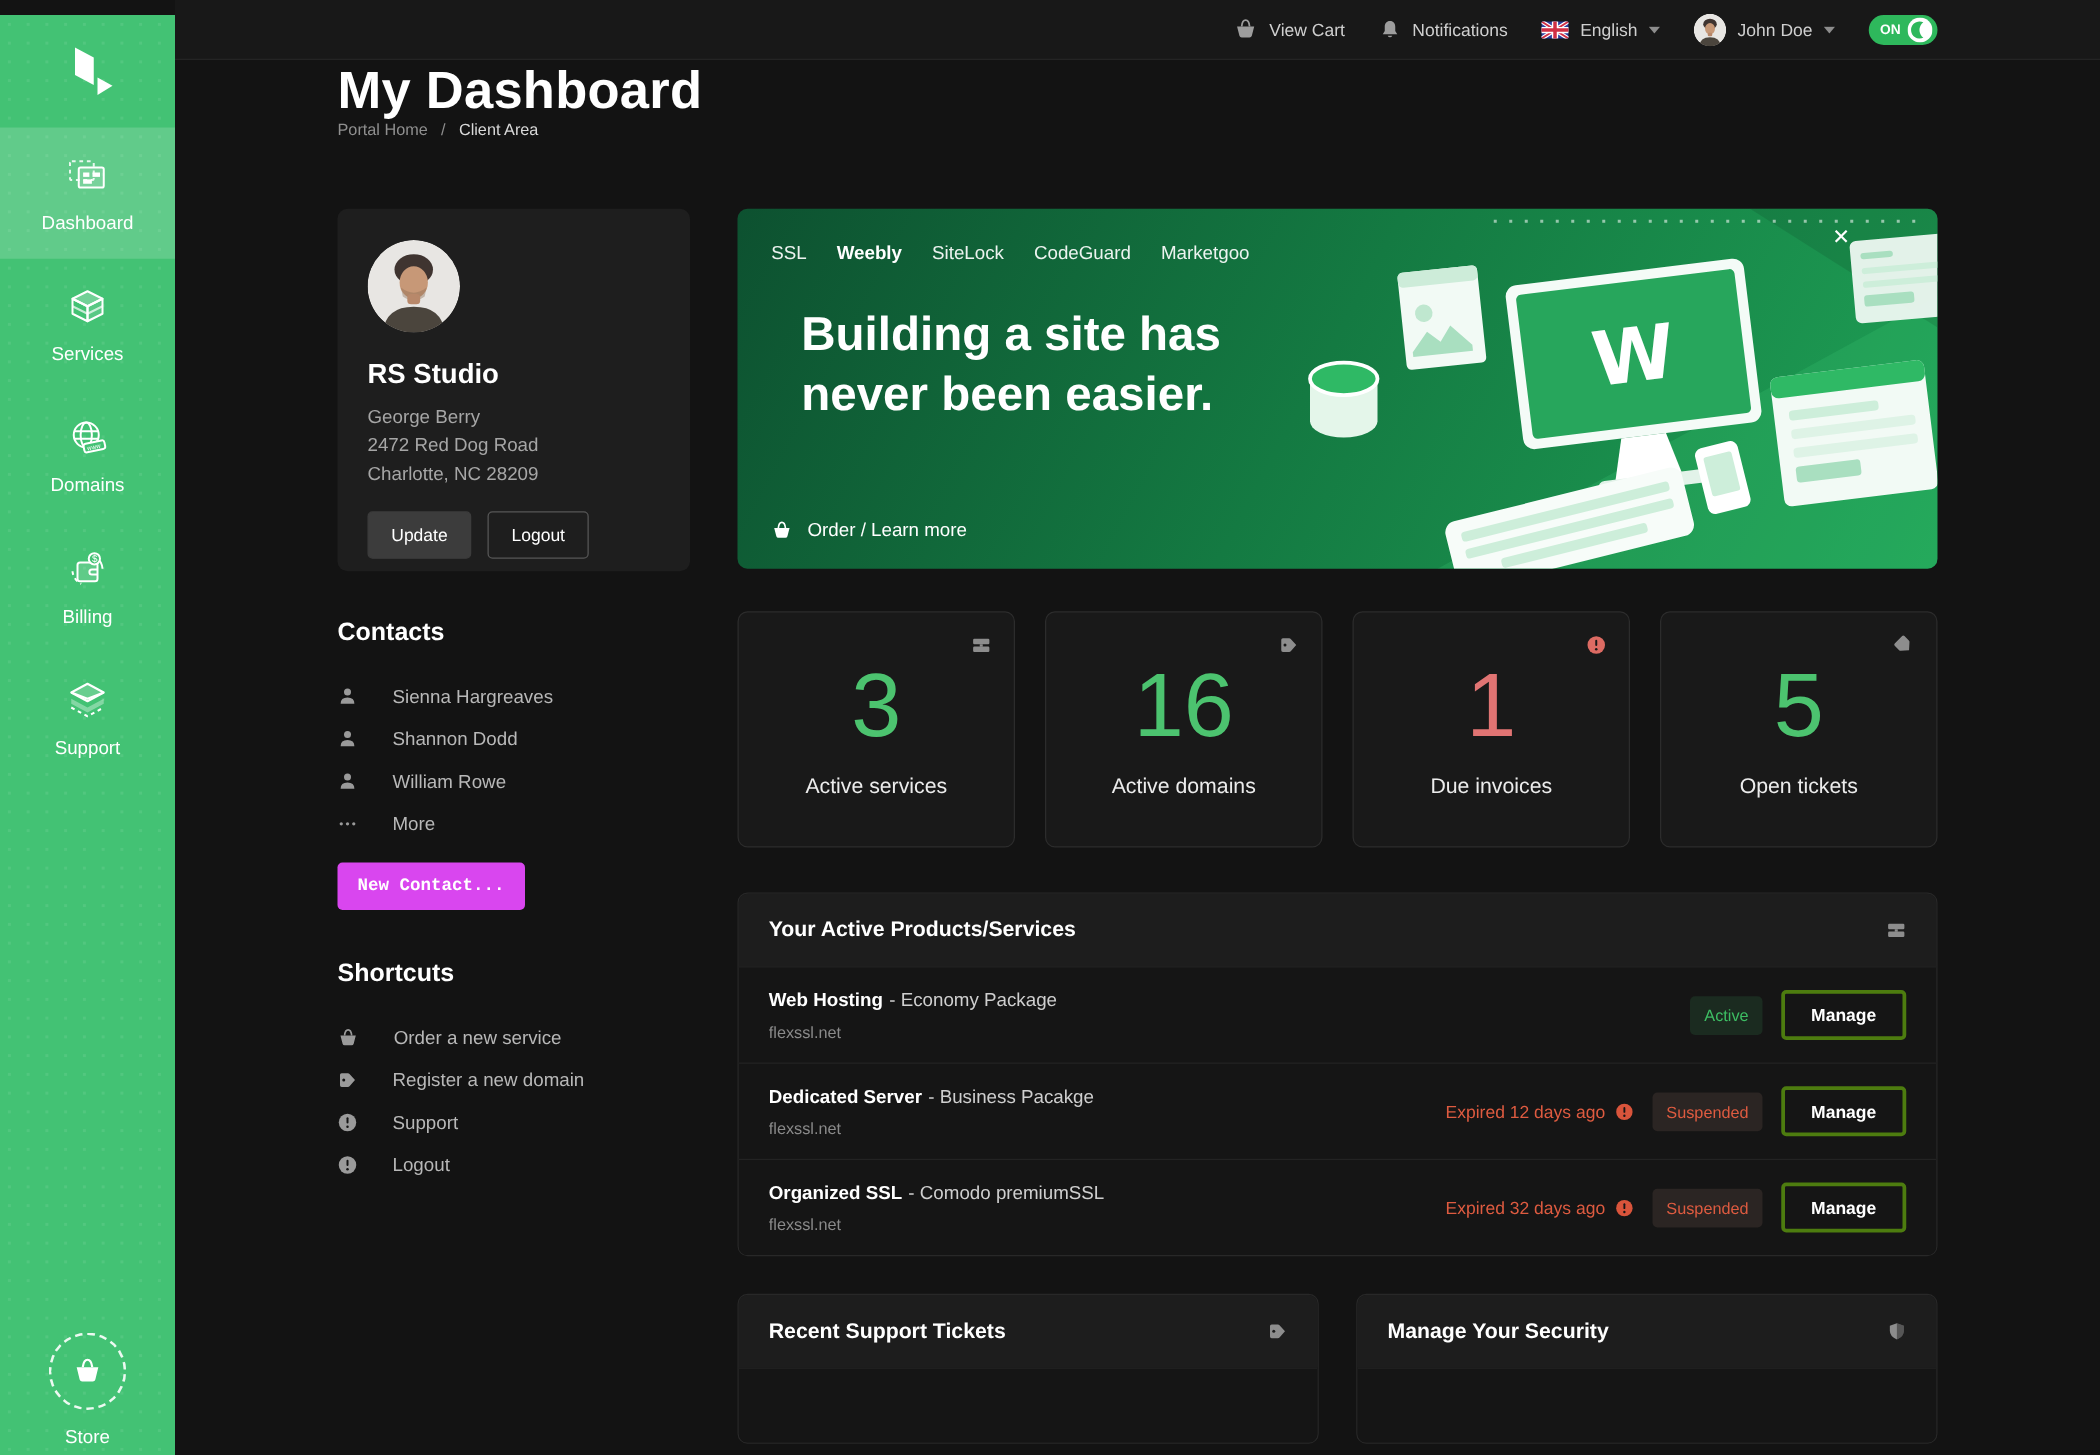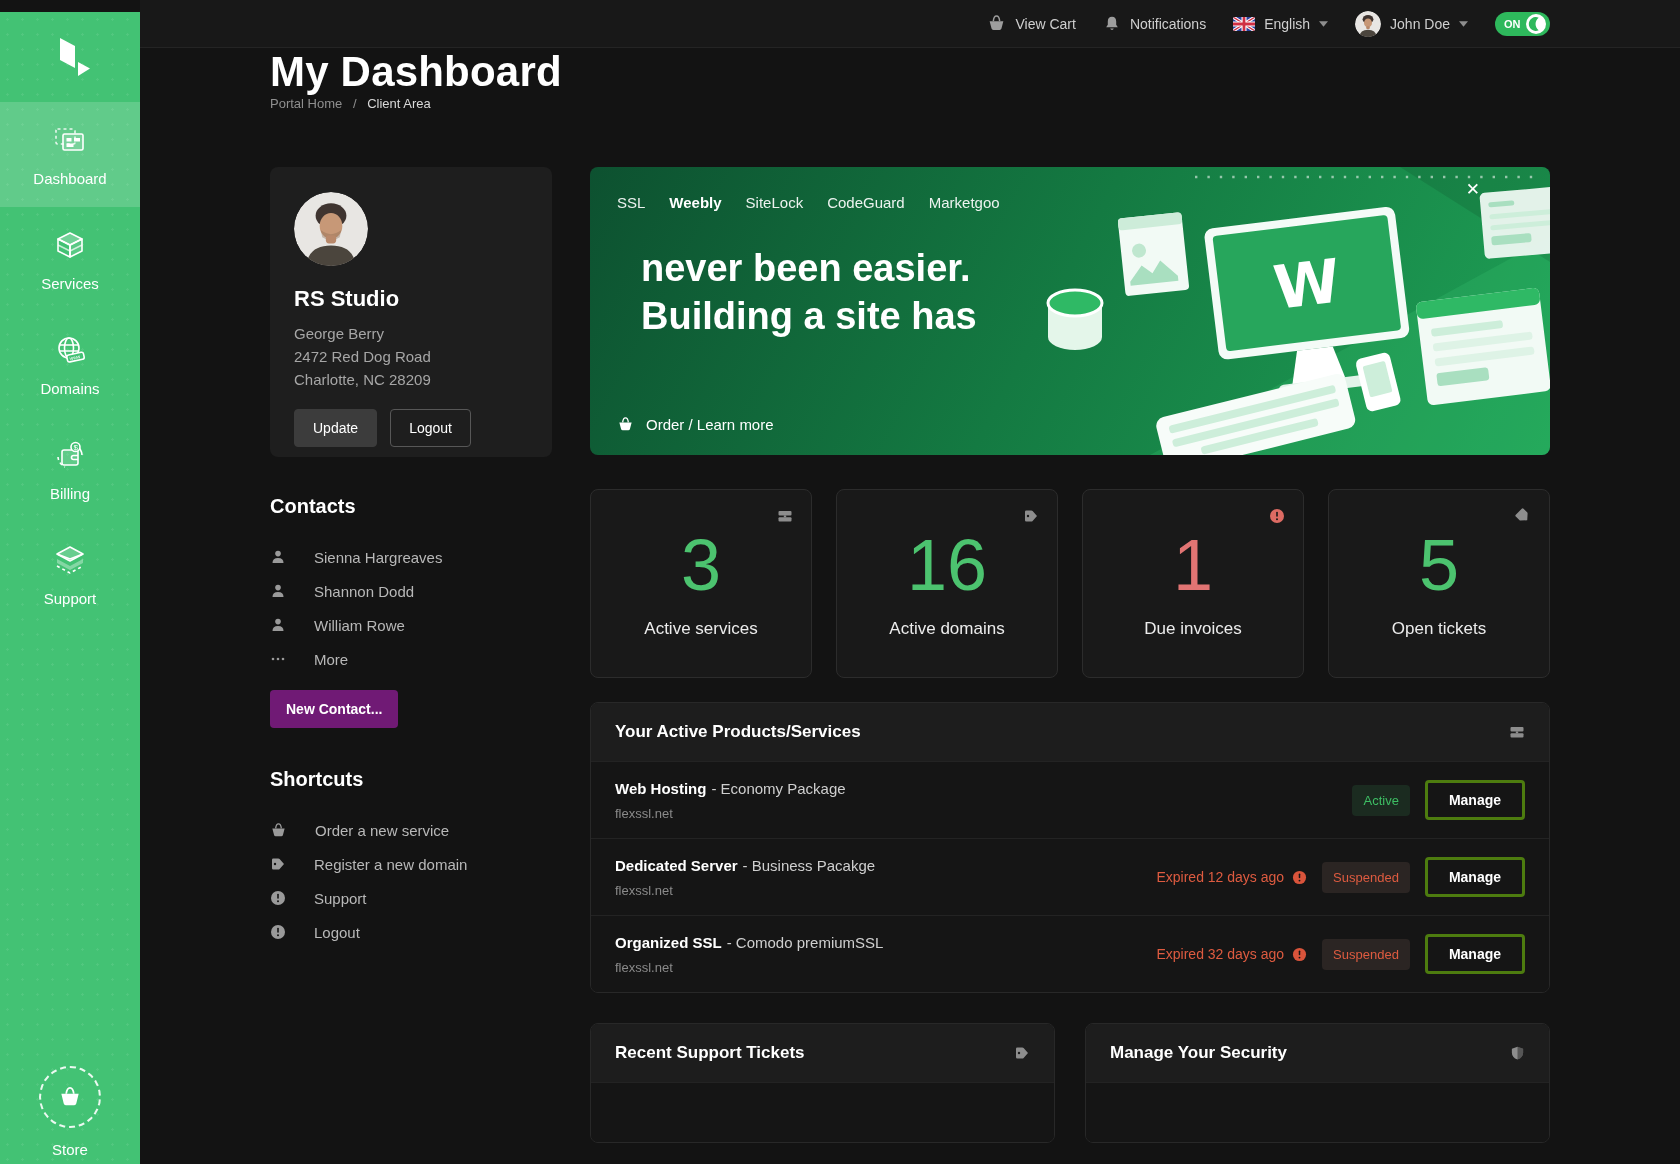--- a/index.html
+++ b/index.html
@@ -69,21 +69,21 @@
   .btn { font-family:inherit; font-size:14px; border-radius:4px; padding:10px 18px; cursor:pointer; }
   .btn-filled { background:#3c3c3c; border:1px solid #3c3c3c; color:#fff; }
   .btn-outline { background:transparent; border:1px solid #575757; color:#fff; }
 
   
   .section-title { font-size:20px; font-weight:bold; color:#fff; }
   .contacts { margin-top:38px; }
   .list { margin-top:22px; }
   .list-row { display:flex; align-items:center; gap:28px; height:34px; color:#b8b8b8; font-size:15px; cursor:pointer; }
   .list-row .glyph { color:#9a9a9a; flex:none; display:flex; }
-  .btn-new-contact { margin-top:14px; background:#701a75; border:none; color:#fff; font-weight:bold; font-size:14px; border-radius:4px; padding:11px 16px; cursor:pointer; font-family:Liberation Sans, sans-serif; }
+  .btn-new-contact { margin-top:14px; background:#d946ef; border:none; color:#fff; font-weight:bold; font-size:14px; border-radius:4px; padding:11px 16px; cursor:pointer; font-family:Liberation Mono, monospace; }
   .shortcuts { margin-top:40px; }
 
   
   .banner {
     position:relative; height:288px; border-radius:8px; overflow:hidden;
     background:linear-gradient(118deg, #0d5130 0%, #147a42 48%, #1fa156 100%);
   }
   .banner-tabs { position:relative; z-index:3; display:flex; gap:24px; padding:27px 0 0 27px; font-size:15px; color:rgba(255,255,255,0.92); }
   .banner-tab { cursor:pointer; }
   .banner-tab.active { font-weight:bold; color:#fff; }
@@ -97,21 +97,21 @@
   .stat-card {
     flex:1; height:189px; background:#191919; border:1px solid #2c2c2c; border-radius:8px;
     position:relative; display:flex; flex-direction:column; align-items:center; justify-content:center; cursor:pointer;
   }
   .stat-value { font-size:72px; color:#4cc36f; line-height:1; }
   .stat-value.red { color:#e17473; }
   .stat-label { margin-top:18px; font-size:17px; color:#ececec; }
   .stat-icon { position:absolute; top:18px; right:18px; color:#8d8d8d; display:flex; }
 
   
-  .panel { margin-top:24px; background:#151515; border:1px solid #282828; border-radius:8px; overflow:hidden; }
+  .panel { margin-top:36px; background:#151515; border:1px solid #282828; border-radius:8px; overflow:hidden; }
   .panel-header { height:58px; background:#1d1d1d; display:flex; align-items:center; justify-content:space-between; padding:0 24px; }
   .panel-title { font-size:17px; font-weight:bold; color:#fff; }
   .panel-icon { color:#8d8d8d; display:flex; }
   .product-row {
     height:77px; display:flex; align-items:center; justify-content:space-between;
     padding:0 24px; border-top:1px solid #232323; background:#151515;gap:24px;
   }
   .p-info { display:flex; flex-direction:column; gap:9px; }
   .p-name { font-size:15px; color:#fff; font-weight:bold; }
   .p-pkg { font-weight:normal; color:#cfcfcf; margin-left:5px; }
@@ -454,22 +454,22 @@
 
           <div class="banner-tabs">
             <span class="banner-tab">SSL</span>
             <span class="banner-tab active">Weebly</span>
             <span class="banner-tab">SiteLock</span>
             <span class="banner-tab">CodeGuard</span>
             <span class="banner-tab">Marketgoo</span>
           </div>
 
           <div class="banner-headline">
+            <div>Building a site has</div>
             <div>never been easier.</div>
-            <div>Building a site has</div>
           </div>
 
           <div class="banner-cta">
             <svg width="17" height="17" viewBox="0 0 18 18" fill="#fff">
               <path d="M2.5 6.8 h13 l-1.8 7 a1.8 1.8 0 0 1 -1.75 1.3 h-5.9 a1.8 1.8 0 0 1 -1.75 -1.3 Z"></path>
               <path d="M6 6.8 C6.3 3.6 7.5 2 9 2 s2.7 1.6 3 4.8" fill="none" stroke="#fff" stroke-width="1.4"></path>
             </svg>
             <span>Order / Learn more</span>
           </div>
 

